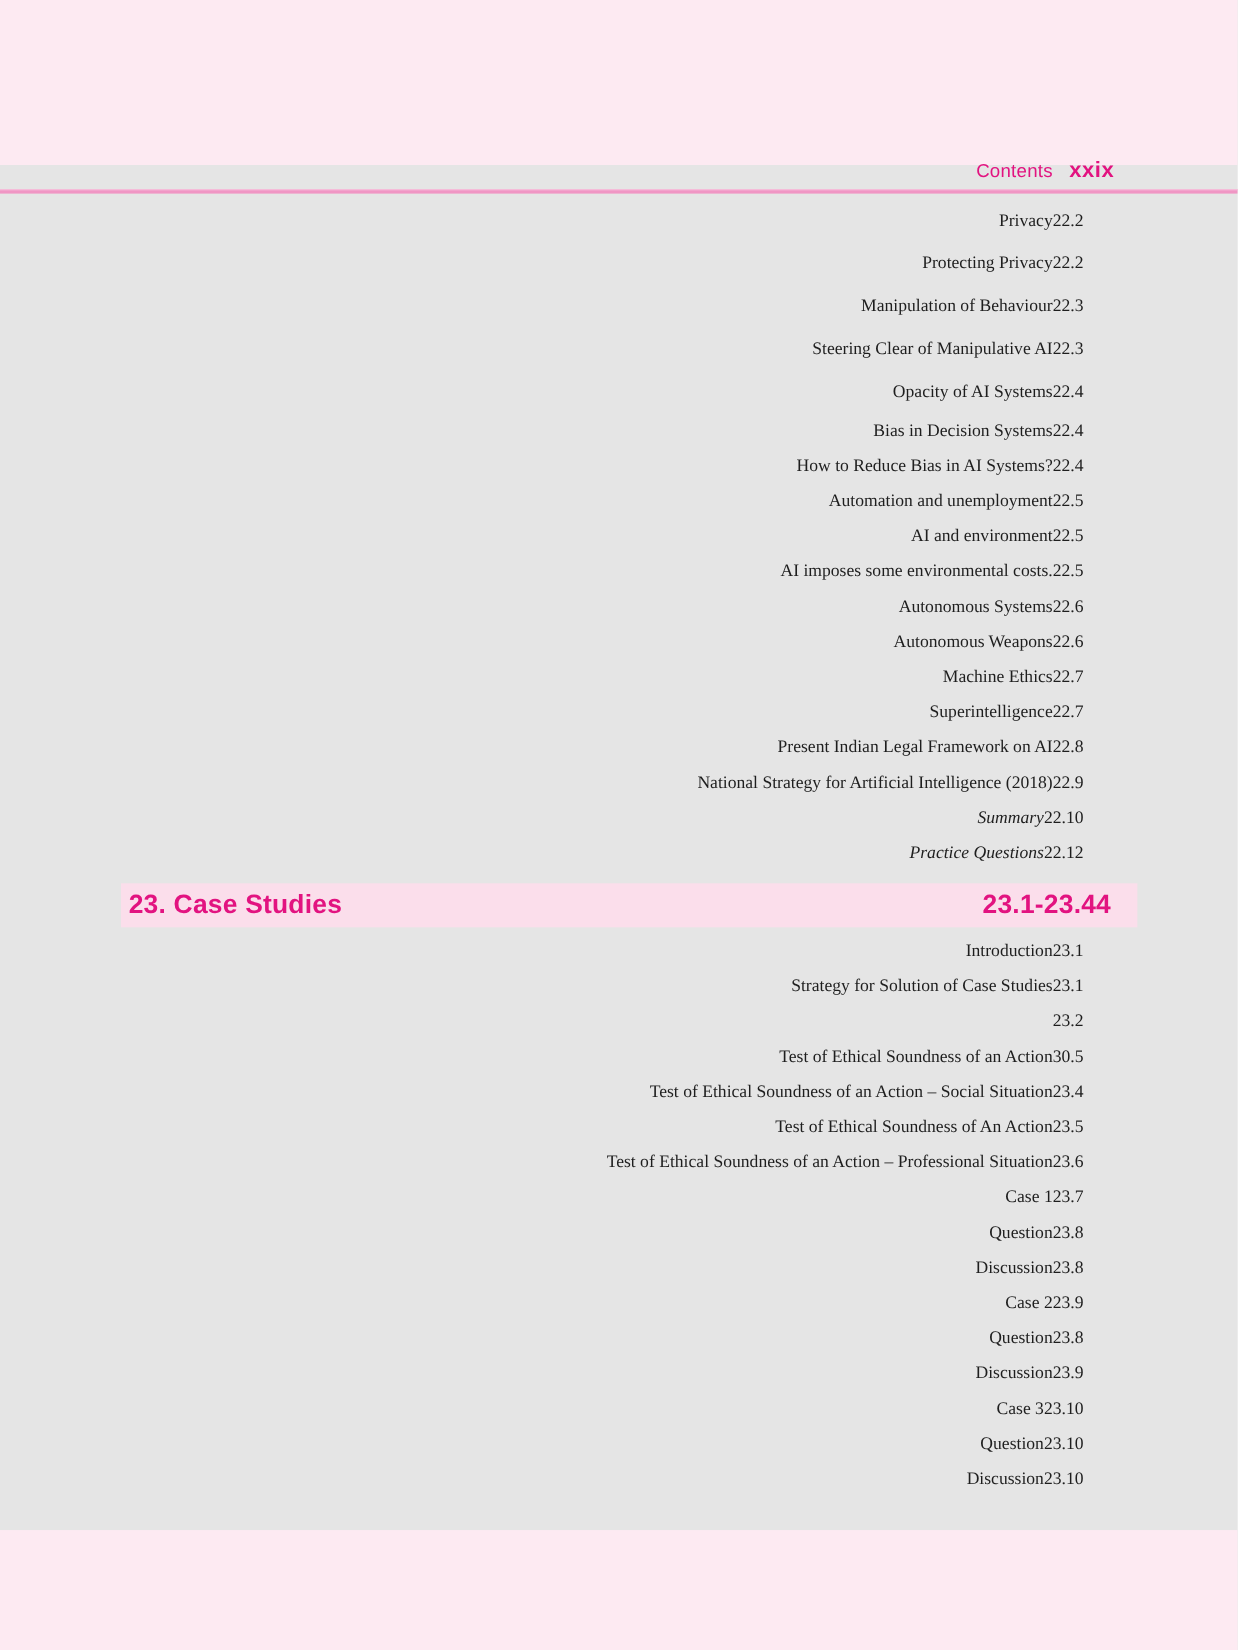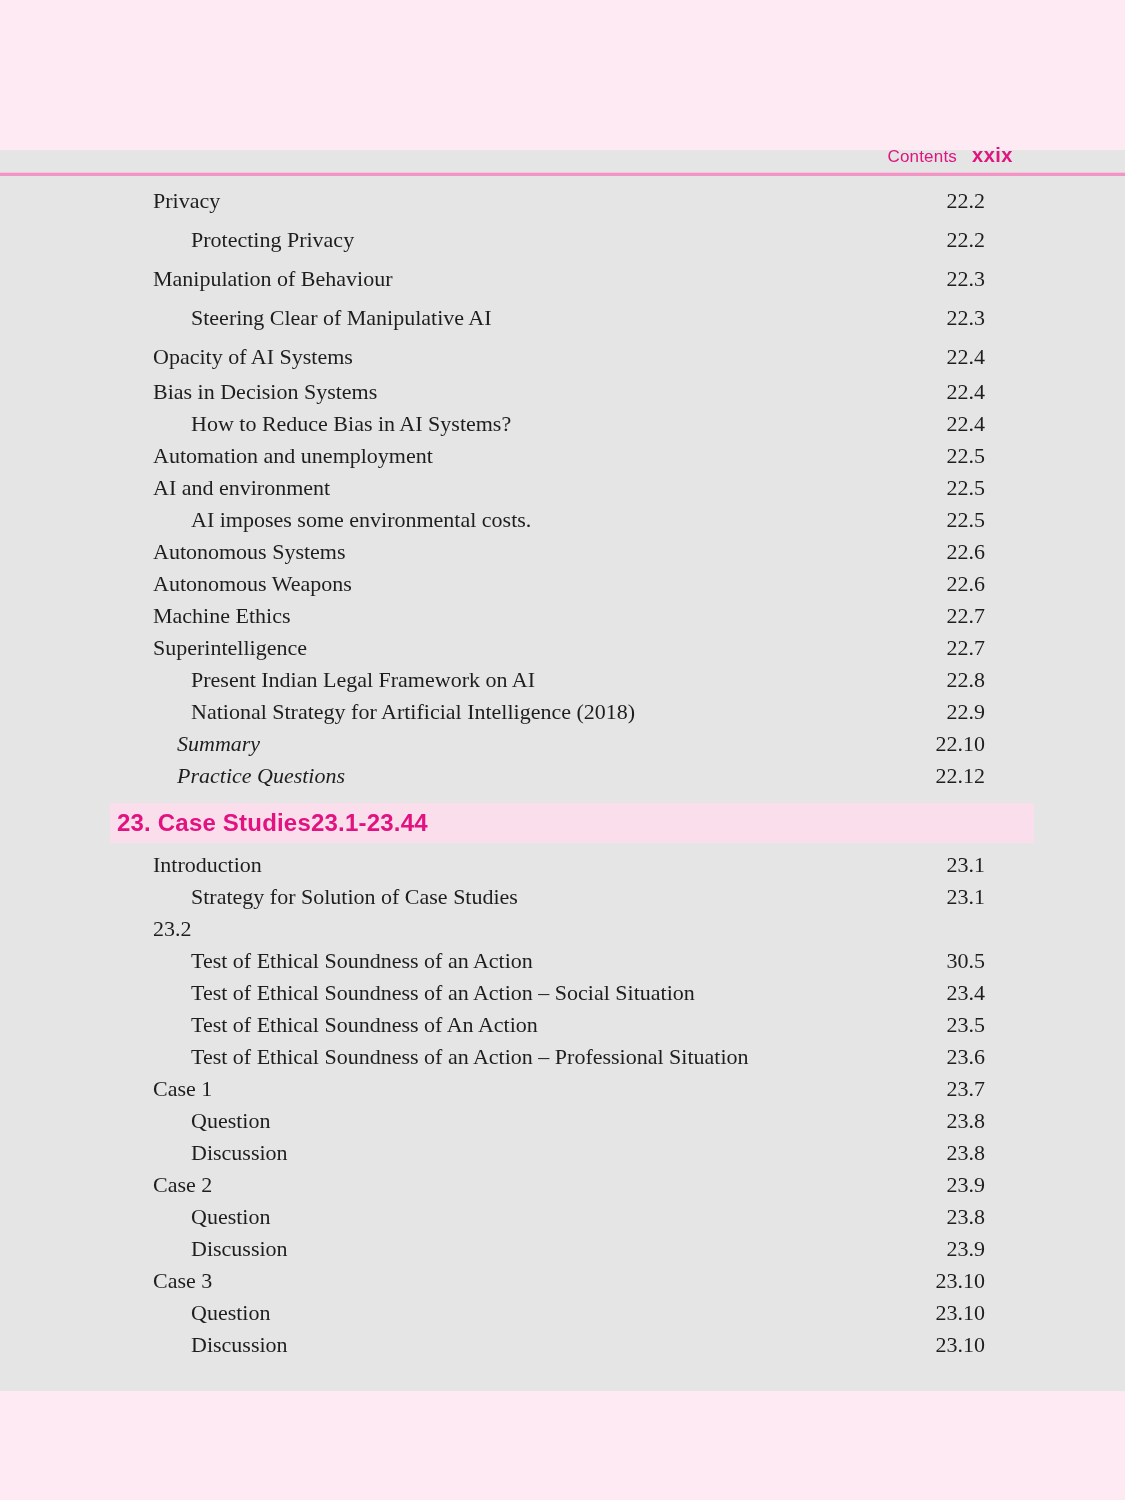--- a/index.html
+++ b/index.html
@@ -43,35 +43,35 @@
     border-top:1px solid #f7c3dd;
   }
 
   .toc-block{
     position:absolute;left:153px;width:832px;
   }
   .toc-a{top:181px;}
   .toc-b{top:849px;}
 
   .row{
-    display:flex;justify-content:space-between;align-items:baseline;
+    display:flex;justify-content:flex-end;align-items:baseline;
     height:32px;line-height:32px;
-    font-size:22px;
+    font-size:16px;
   }
   .row.tall{height:39px;line-height:39px;}
   .row .lbl{white-space:nowrap;}
   .row .lbl.lvl2{padding-left:38px;}
   .row .pg{white-space:nowrap;}
-  .row.italic .lbl,.row.italic .pg{font-style:italic;margin-left:24px;}
+  .row.italic .lbl,.row.italic .pg{font-style:italic;}
   .row.italic .pg{font-style:normal;}
 
   .chapter-band{
     position:absolute;top:803px;left:110px;width:924px;height:40px;
     background:var(--band-bg);
-    display:flex;justify-content:flex-start;align-items:center;
+    display:flex;justify-content:space-between;align-items:center;
     padding:0 24px 0 7px;
     font-family:"Liberation Sans", sans-serif;
     font-weight:700;font-size:24px;color:var(--accent);
     letter-spacing:.2px;
   }
 </style>
 </head>
 <body>
 
 <div class="page">

